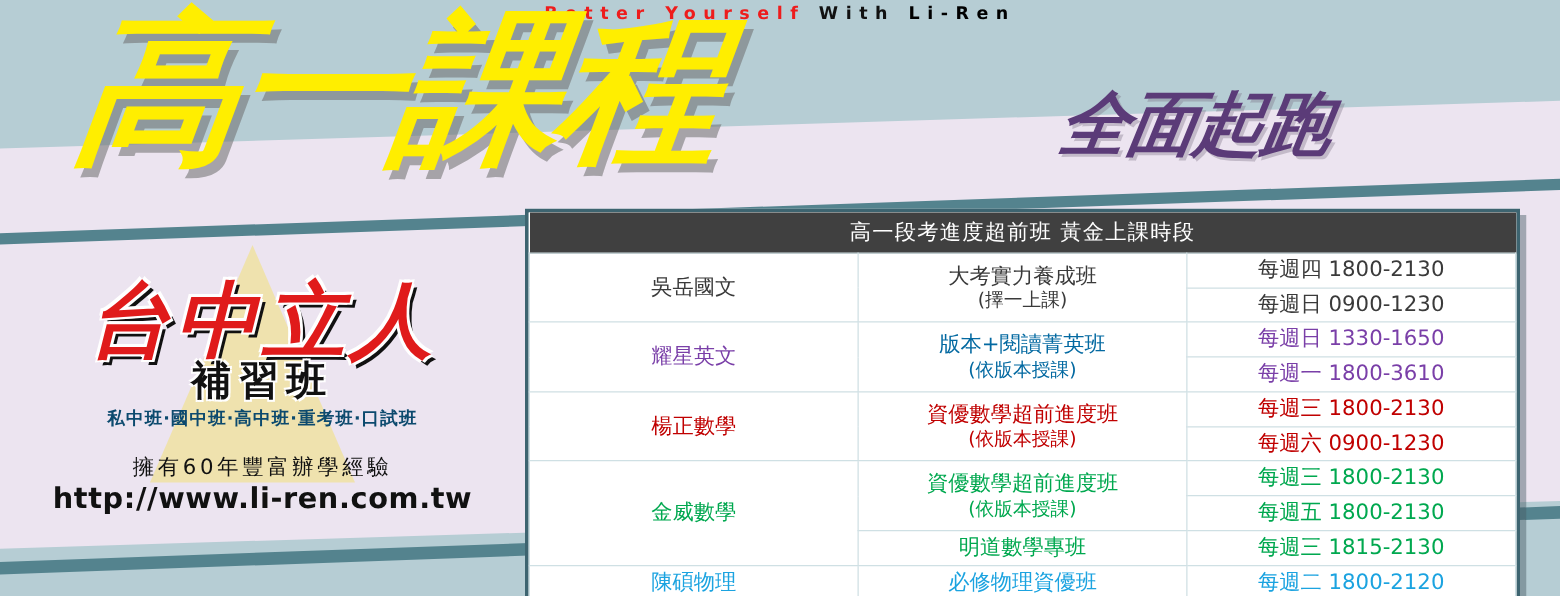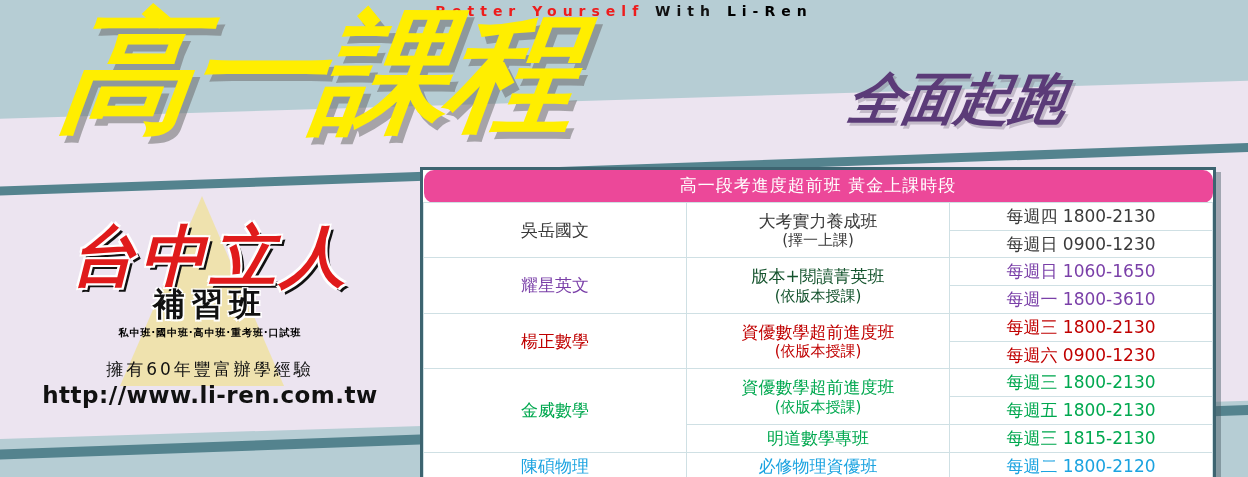--- a/index.html
+++ b/index.html
@@ -77,43 +77,43 @@
       -2px  2px 0 #ffffff, 2px  2px 0 #ffffff,
        4px  4px 0 #111111;
   }
   .logo-sub{
     font-family:"DejaVu Sans","Liberation Sans",sans-serif;
     font-size:32px;font-weight:bold;color:#111111;letter-spacing:6px;
     margin-top:-4px;line-height:1.1;white-space:nowrap;
     text-shadow:-1.5px -1.5px 0 #fff,1.5px -1.5px 0 #fff,-1.5px 1.5px 0 #fff,1.5px 1.5px 0 #fff;
   }
   .logo-classes{
-    font-size:10px;font-weight:bold;color:#000000;letter-spacing:1px;
+    font-size:14px;font-weight:bold;color:#0c4a6e;letter-spacing:1px;
     margin-top:4px;white-space:nowrap;
   }
   .logo-exp{
     margin-top:18px;font-size:17px;font-weight:normal;color:#111111;
     letter-spacing:3px;white-space:nowrap;
   }
   .logo-url{
     margin-top:1px;font-size:23px;font-weight:bold;color:#111111;
     letter-spacing:.5px;white-space:nowrap;
   }
 
   
   .table-wrap{
     position:absolute;left:420px;top:167px;width:790px;
     border:3px solid #3d6470;
     box-shadow:5px 5px 0 rgba(70,90,100,.45);
     background:#ffffff;
   }
   table.sched{border-collapse:collapse;width:100%;table-layout:fixed;background:#fff;}
   table.sched th{
-    background:#ec4899;color:#ffffff;font-weight:normal;
-    font-size:17px;letter-spacing:1px;padding:4px 0 5px;text-align:center;border-radius:10px;
+    background:#404040;color:#ffffff;font-weight:normal;
+    font-size:17px;letter-spacing:1px;padding:4px 0 5px;text-align:center;
   }
   table.sched td{
     border:1px solid #cfe0e4;
     text-align:center;vertical-align:middle;font-size:17px;line-height:1.22;
     padding:3px 2px;background:#fff;
   }
   td.teacher{width:143px;}
   td.course{width:258px;}
   td.time{width:380px;}
   .sub{font-size:15px;display:block;}
@@ -158,22 +158,22 @@
           <tr>
             <td class="teacher" rowspan="2" style="color: rgb(58, 58, 58);">吳岳國文</td>
             <td class="course" rowspan="2" style="color: rgb(58, 58, 58);">大考實力養成班<span class="sub">(擇一上課)</span></td>
             <td class="time" style="color: rgb(58, 58, 58);">每週四 1800-2130</td>
           </tr>
           <tr>
             <td class="time" style="color: rgb(58, 58, 58);">每週日 0900-1230</td>
           </tr>
           <tr>
             <td class="teacher" rowspan="2" style="color: rgb(122, 63, 168);">耀星英文</td>
-            <td class="course" rowspan="2" style="color: #14532d;">版本+閱讀菁英班<span class="sub">(依版本授課)</span></td>
-            <td class="time" style="color: rgb(122, 63, 168);">每週日 1060-1650</td>
+            <td class="course" rowspan="2" style="color: #0369a1;">版本+閱讀菁英班<span class="sub">(依版本授課)</span></td>
+            <td class="time" style="color: rgb(122, 63, 168);">每週日 1330-1650</td>
           </tr>
           <tr>
             <td class="time" style="color: rgb(122, 63, 168);">每週一 1800-3610</td>
           </tr>
           <tr>
             <td class="teacher" rowspan="2" style="color: rgb(192, 0, 0);">楊正數學</td>
             <td class="course" rowspan="2" style="color: rgb(192, 0, 0);">資優數學超前進度班<span class="sub">(依版本授課)</span></td>
             <td class="time" style="color: rgb(192, 0, 0);">每週三 1800-2130</td>
           </tr>
           <tr>

